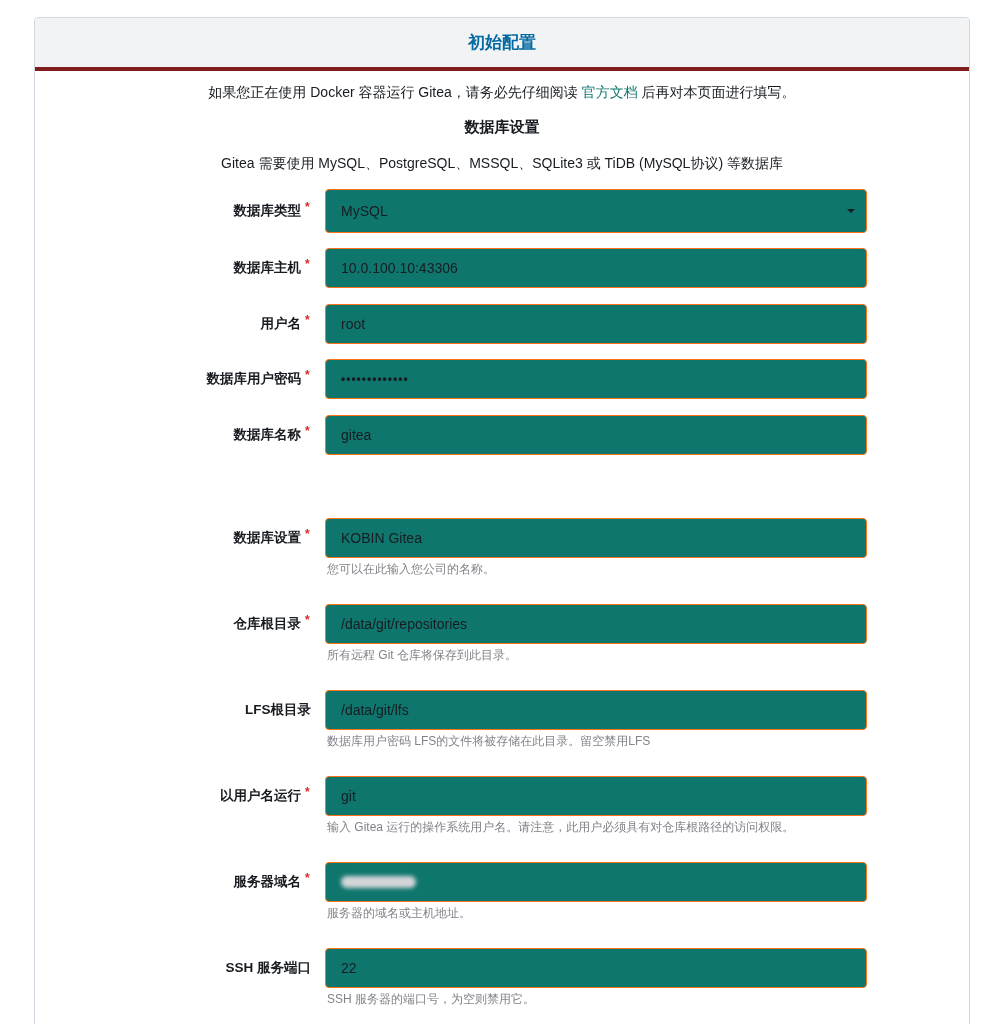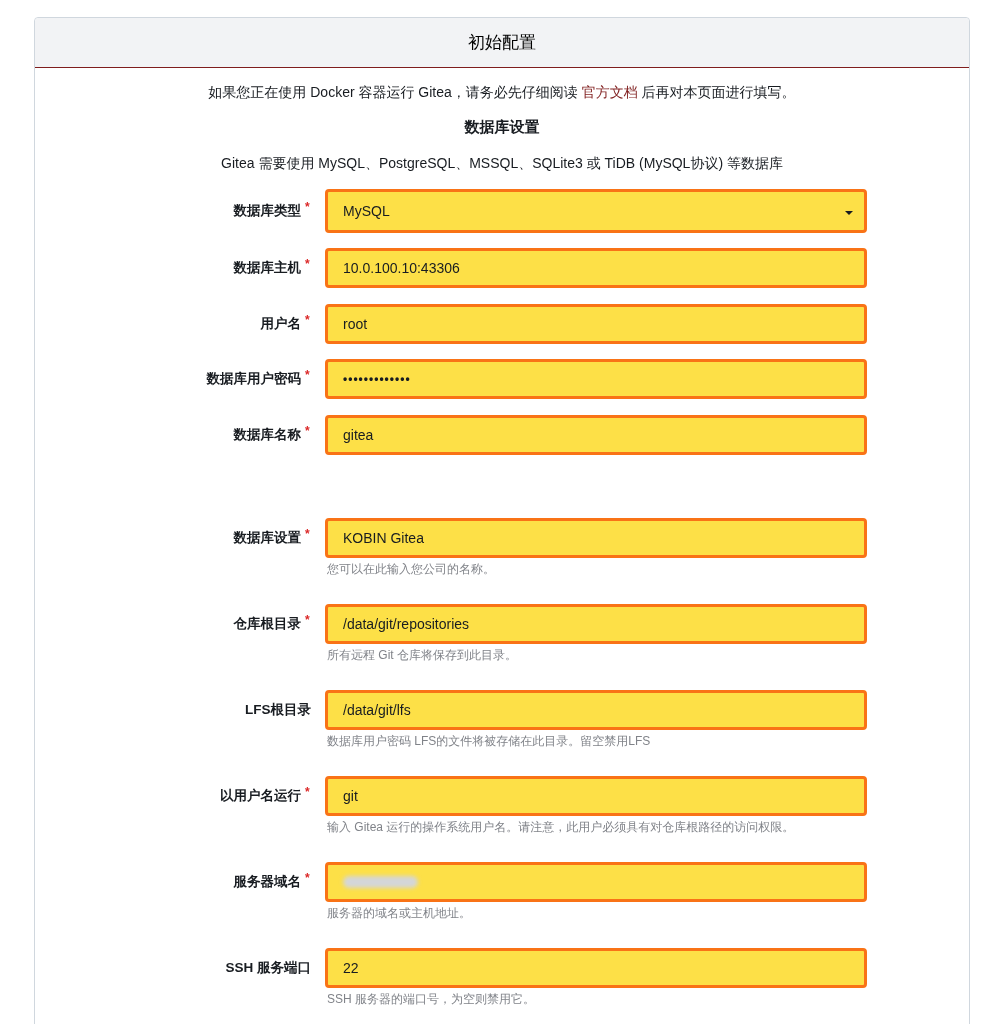--- a/index.html
+++ b/index.html
@@ -18,40 +18,40 @@
     top: 17px;
     width: 934px;
     height: 1040px;
     border: 1px solid #d0d7de;
     border-radius: 4px;
     background: #ffffff;
   }
   .card-header {
     height: 49px;
     background: #f2f3f5;
-    border-bottom: 1px solid #7f1d1d;
+    border-bottom: 4px solid #7f1d1d;
     border-radius: 4px 4px 0 0;
     display: flex;
     align-items: center;
     justify-content: center;
     font-size: 17px;
-    font-weight: normal;
-    color: #000000;
+    font-weight: bold;
+    color: #0369a1;
   }
   .intro {
     position: absolute;
     left: 0;
     width: 934px;
     top: 66px;
     text-align: center;
     font-size: 14px;
     color: #181c21;
   }
   .intro a {
-    color: #7f1d1d;
+    color: #0f766e;
     text-decoration: none;
   }
   .section-title {
     position: absolute;
     left: 0;
     width: 934px;
     text-align: center;
     font-size: 15px;
     font-weight: bold;
     color: #181c21;
@@ -84,23 +84,23 @@
     font-size: 12px;
     color: #db2828;
     font-weight: bold;
   }
   .input {
     position: absolute;
     left: 290px;
     width: 542px;
     height: 40px;
     box-sizing: border-box;
-    border: 3px solid #f97316;
+    border: 1px solid #f97316;
     border-radius: 4px;
-    background: #fde047;
+    background: #0f766e;
     font-size: 14px;
     color: #181c21;
     padding: 0 15px;
     display: flex;
     align-items: center;
     font-family: "Liberation Sans", "DejaVu Sans", sans-serif;
   }
   .input.select {
     height: 44px;
   }

